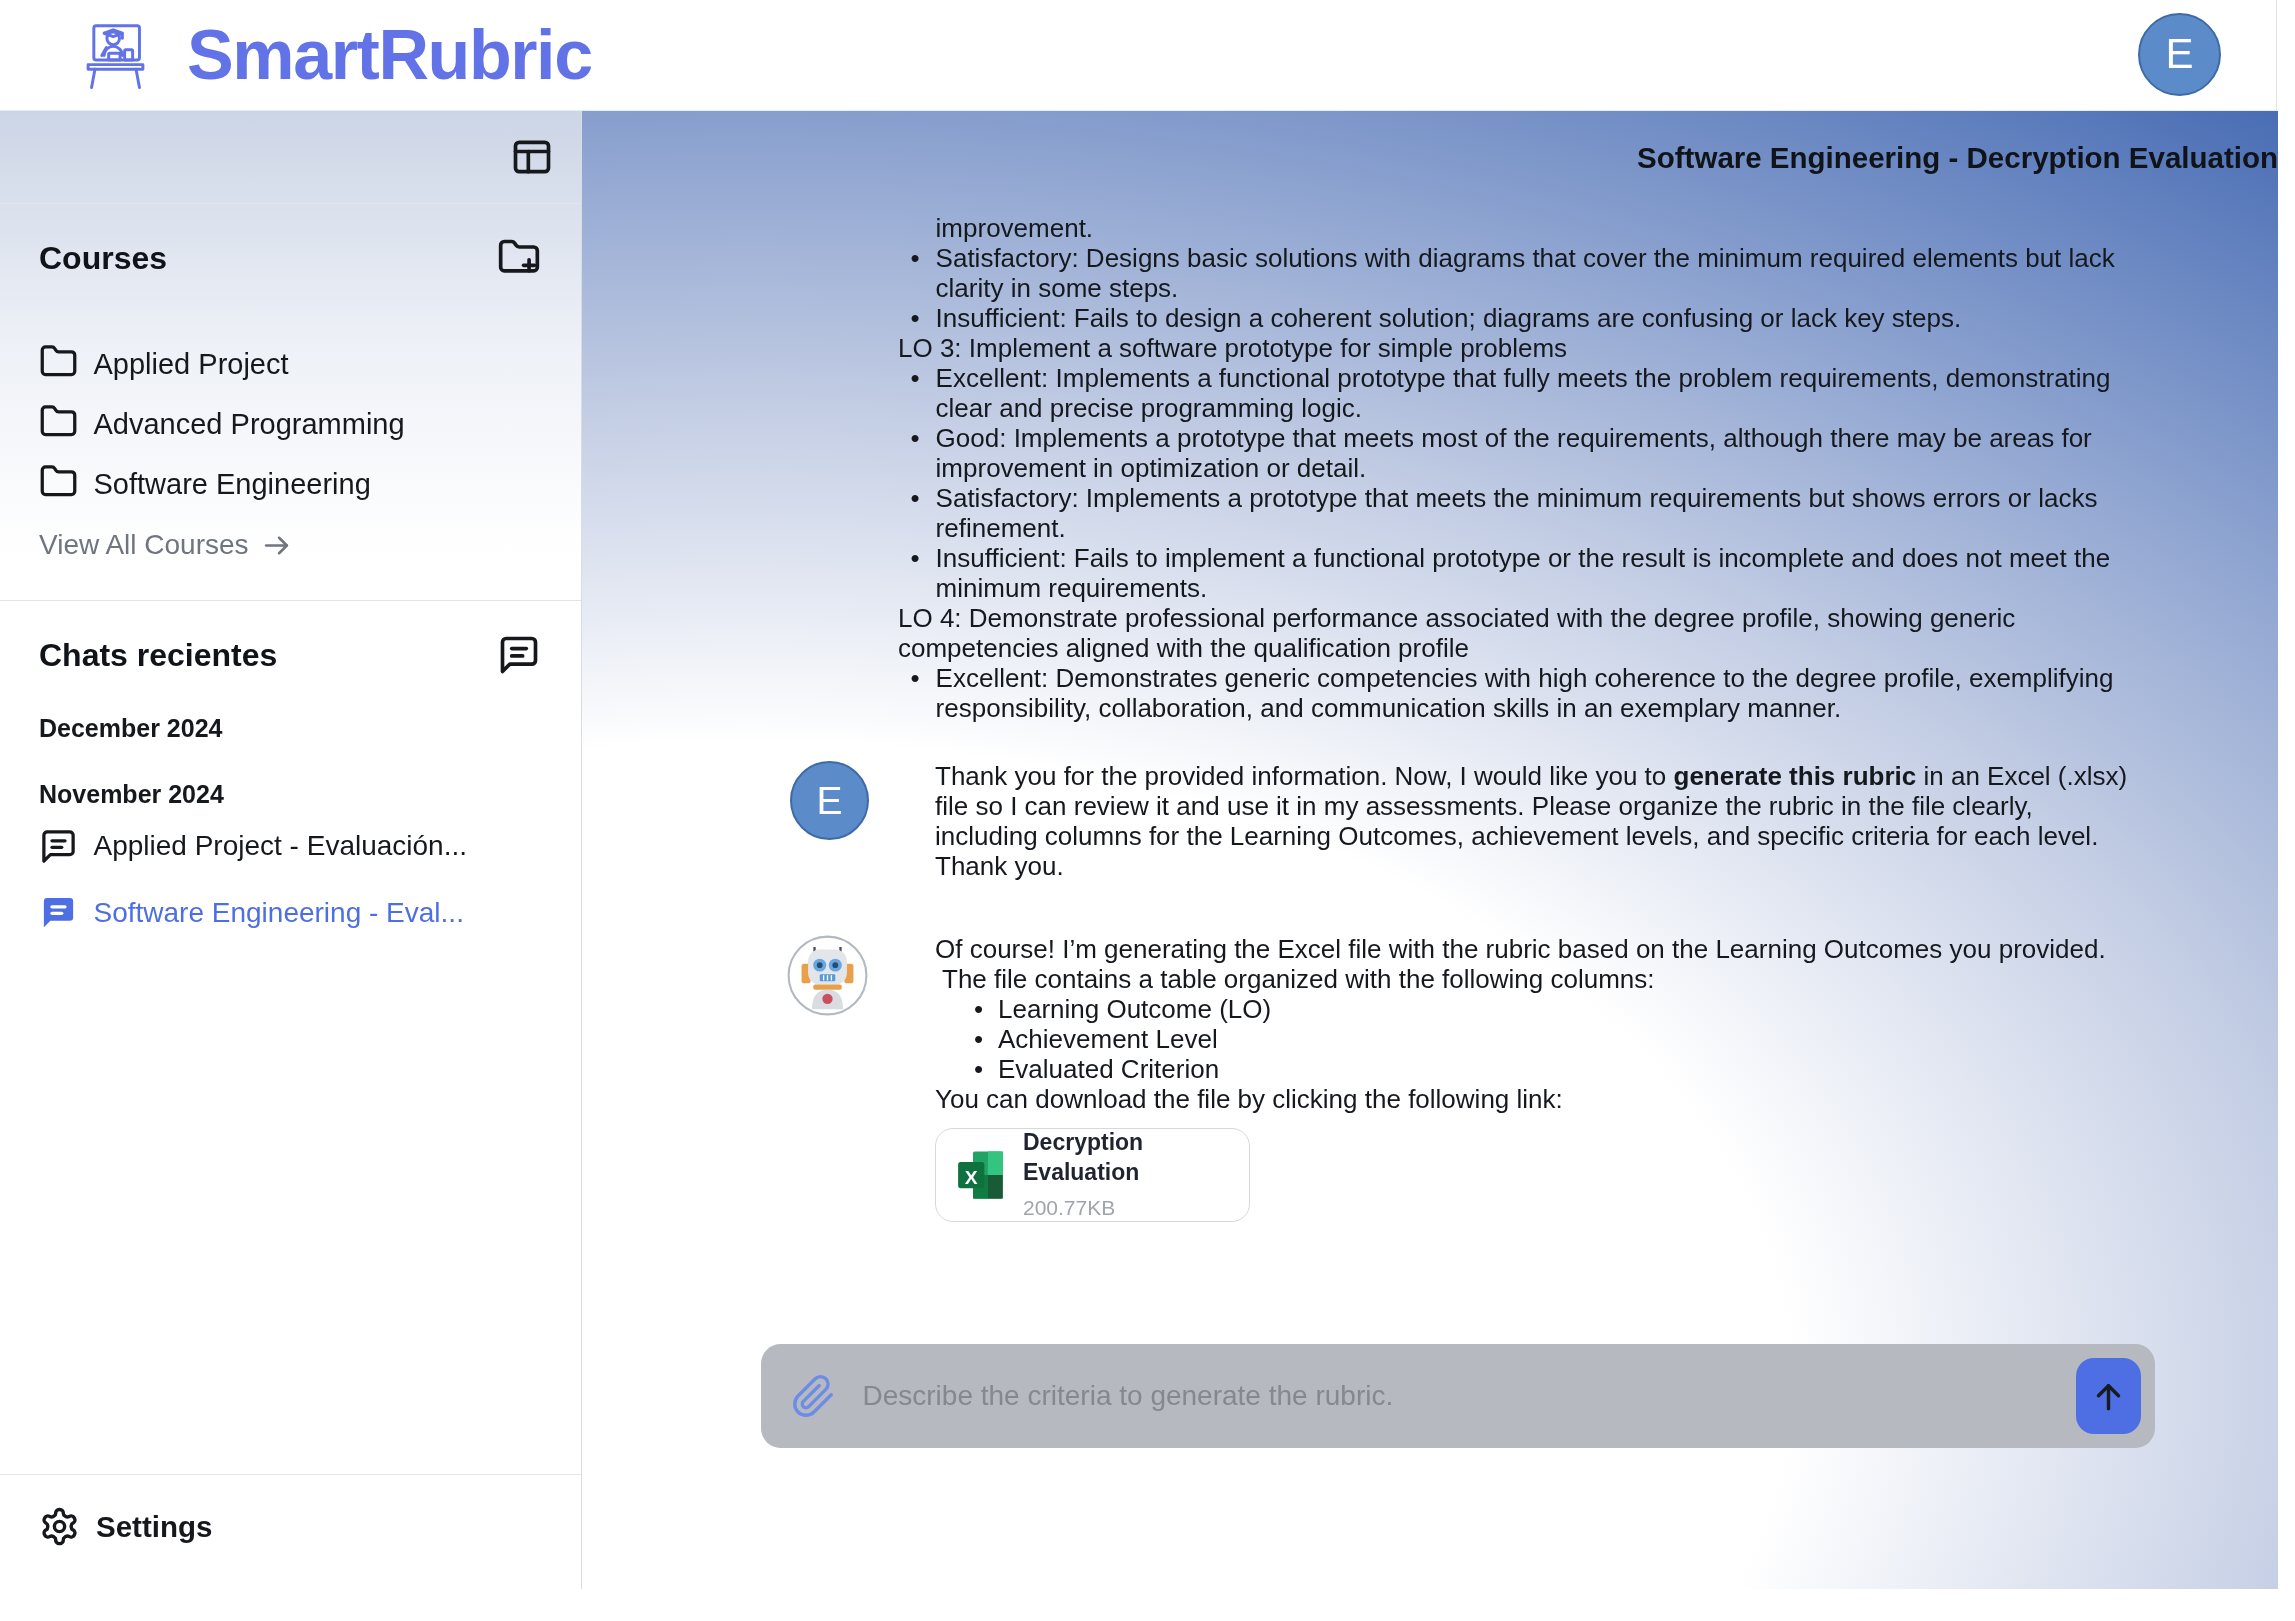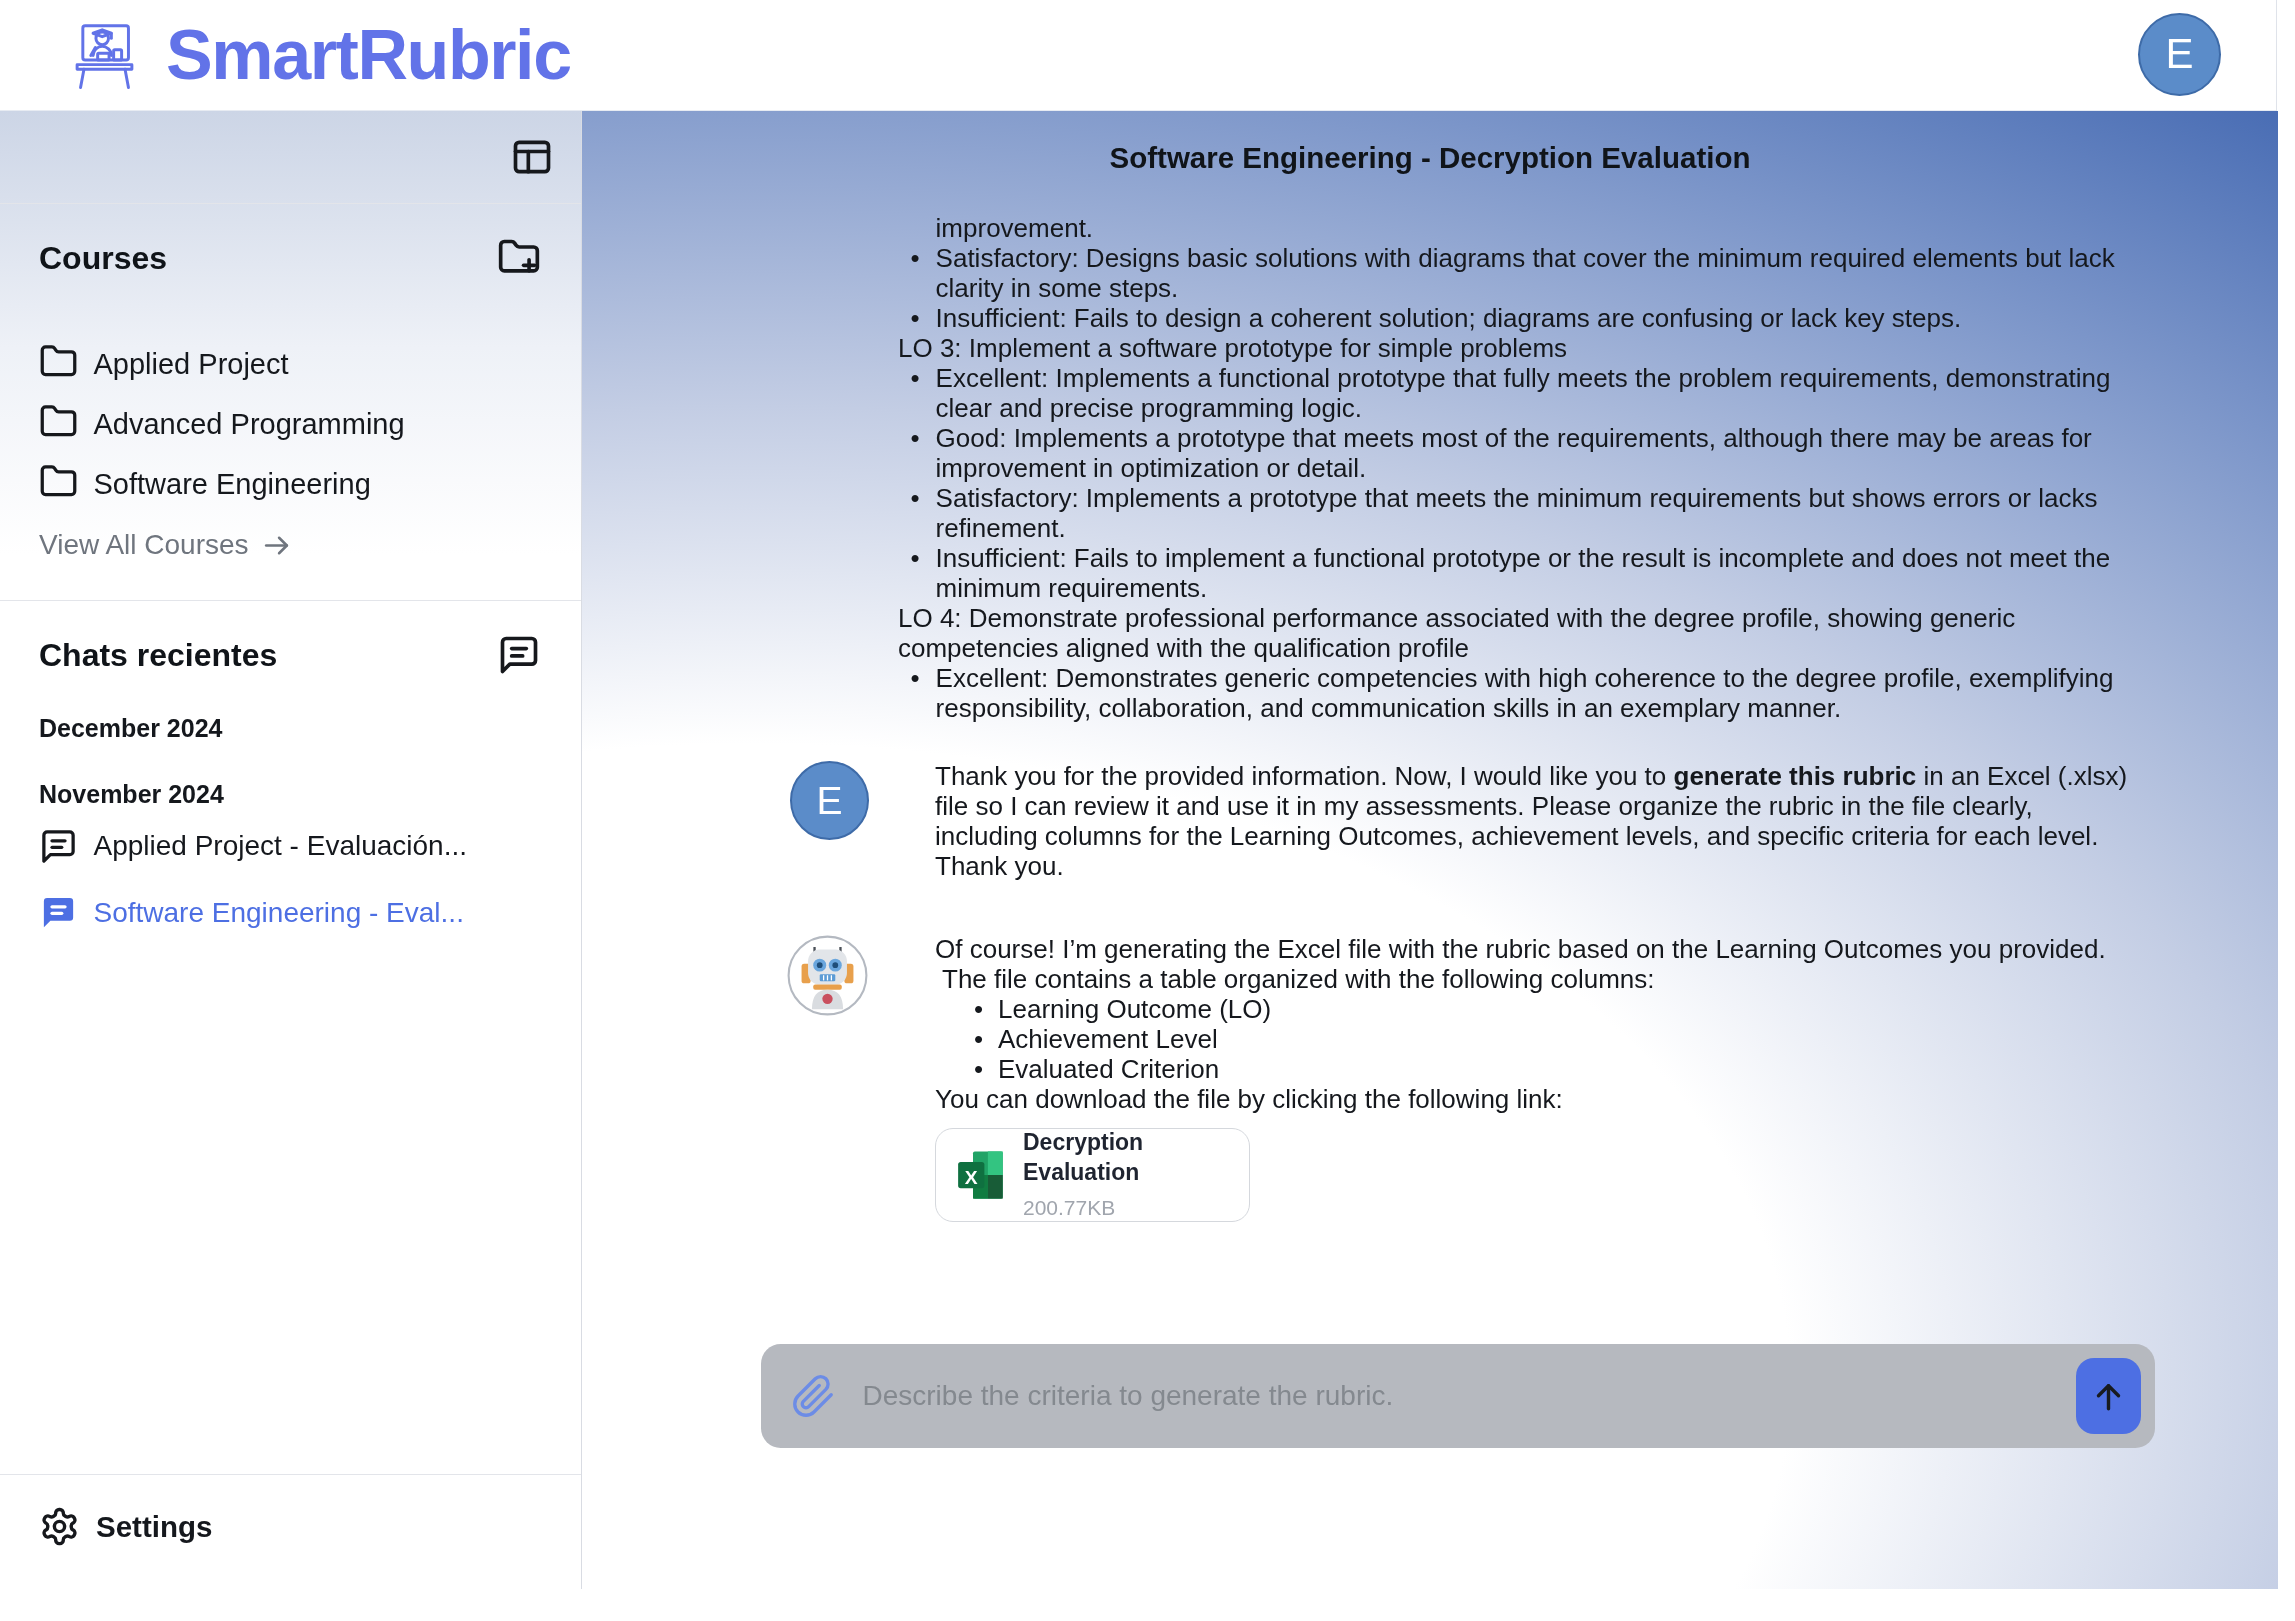--- a/index.html
+++ b/index.html
@@ -6,21 +6,21 @@
   html,body { width:2295px; height:1621px; background:#ffffff; overflow:hidden;
               font-family:"Liberation Sans","DejaVu Sans",sans-serif; color:#15181d; }
 
   
   .frame { position:absolute; left:0; top:0; width:2277px; height:1589px;
            background:#ffffff; border-right:1.4px solid #dfe3ea; }
 
   
   .header { position:absolute; left:0; top:0; width:100%; height:111px; background:#fff;
             border-bottom:1.4px solid #e7ebf2; }
-  .logo-wrap { position:absolute; left:68px; top:8.4px; display:flex; align-items:center; gap:25px; }
+  .logo-wrap { position:absolute; left:79px; top:8.4px; display:flex; align-items:center; gap:35px; }
   .logo-icon { width:73px; height:73px; }
   .brand { font-size:70px; font-weight:800; letter-spacing:-1.4px; color:#6273e8; line-height:94px; }
   .user-avatar { position:absolute; left:2138px; top:12.6px; width:83px; height:83px; border-radius:50%;
                  background:#5b8cc9; border:2.1px solid #3e6ba8; color:#fff; font-size:42px; font-weight:400;
                  display:flex; align-items:center; justify-content:center; }
 
   
   .sidebar { position:absolute; left:0; top:111px; width:582px; height:1478px;
              border-right:1.4px solid #d9dce3;
              background:linear-gradient(180deg,#ccd5e6 0%, #eef1f7 16%, #ffffff 30%);
@@ -49,21 +49,21 @@
 
   .sb-spacer { flex:1; }
   .sb-settings { border-top:1.4px solid #e3e5ea; padding:31px 28px 42px 39px;
                  display:flex; align-items:center; gap:16px; font-size:29.5px; font-weight:700; cursor:pointer; }
   .sb-settings svg { width:41px; height:41px; }
 
   
   .main { position:absolute; left:582px; top:111px; width:1696px; height:1478px;
           background:radial-gradient(ellipse 170% 120% at 10% 86%,
                      #ffffff 36%, #c3cde4 55%, #7b95c9 75%, #3f65b0 92%); }
-  .chat-title { position:absolute; top:29.5px; left:0; width:100%; text-align:center;
+  .chat-title { position:absolute; top:29.5px; left:0; width:100%; text-align:right;
                 font-size:29.5px; font-weight:700; color:#101419; }
 
   .history { position:absolute; left:316px; top:102px; width:1238px;
              font-size:26px; line-height:30px; color:#15181d; }
   .lo-heading { margin:0; }
   .bullet { display:flex; padding-left:12.6px; }
   .bullet .dot { width:25px; flex:0 0 auto; }
   .bullet .btxt { flex:1; }
 
   .msg-row { position:absolute; display:flex; gap:66px; }

